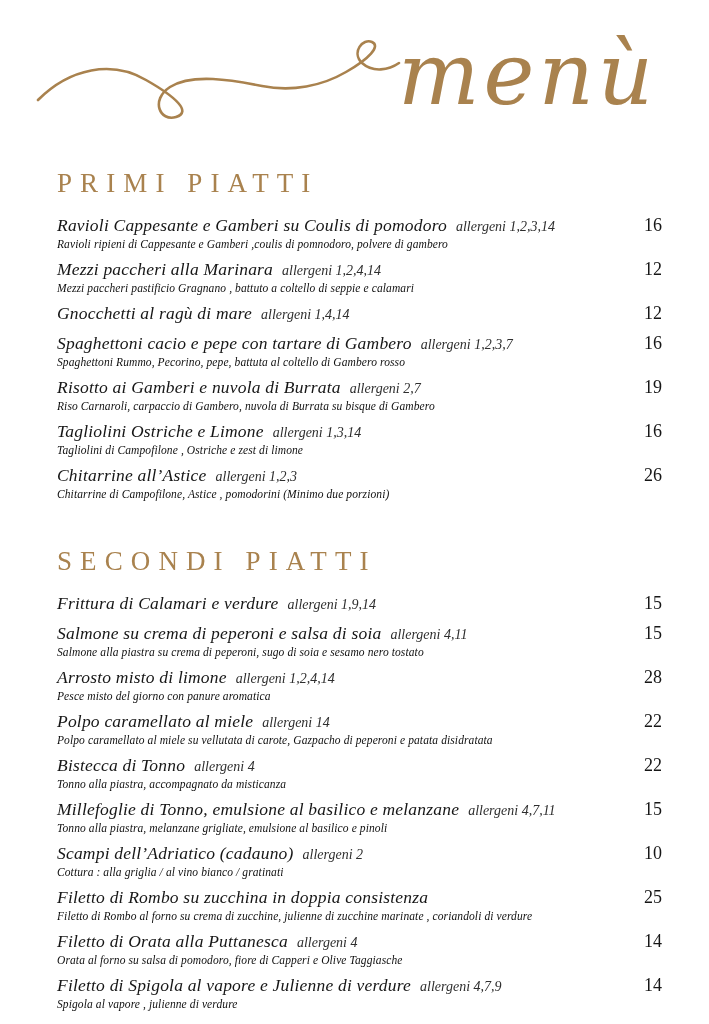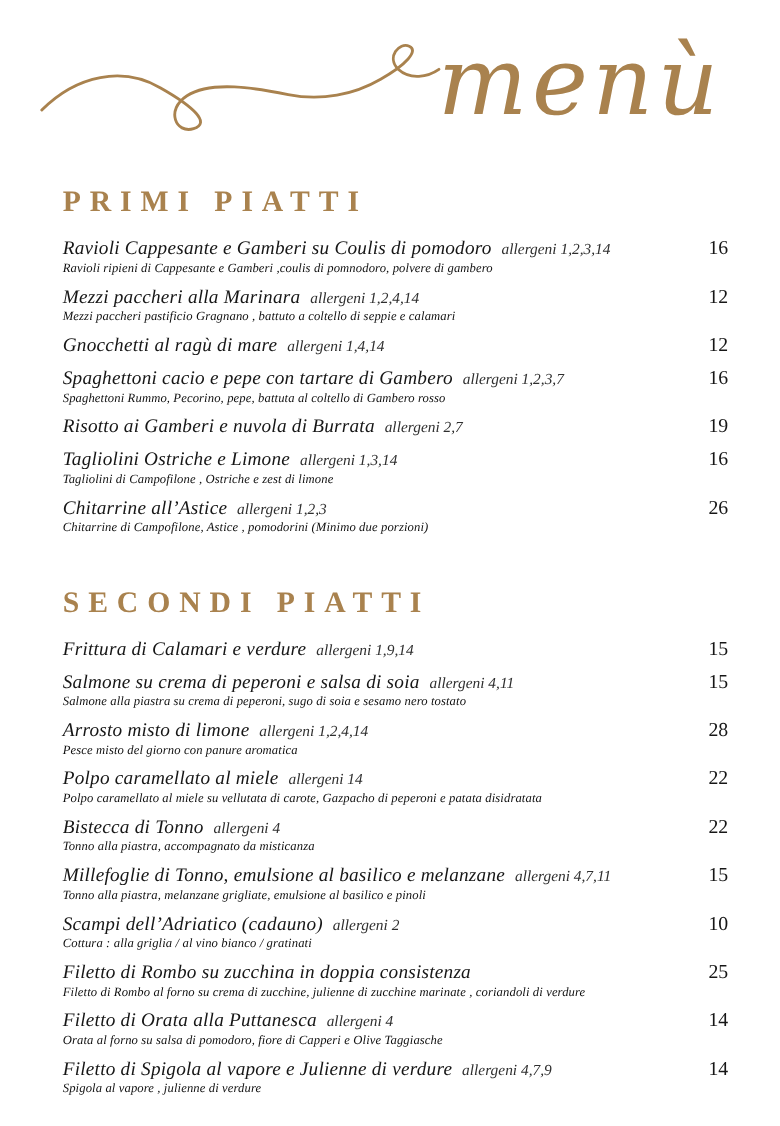--- a/index.html
+++ b/index.html
@@ -24,21 +24,21 @@
   .script-word {
     fill: var(--accent);
     font-family: "DejaVu Serif", serif;
     font-style: italic;
     font-size: 86px;
     letter-spacing: 4px;
   }
   .content { padding: 6px 47px 40px 57px; }
   .section-heading {
     font-family: "Liberation Serif", serif;
-    font-weight: 700;
+    font-weight: 400;
     font-size: 27px;
     letter-spacing: 0.30em;
     color: var(--accent);
     margin: 46px 0 16px 0;
   }
   .menu-section:first-child .section-heading { margin-top: 10px; }
   .menu-item { margin-bottom: 9px; }
   .item-line { display: flex; align-items: baseline; }
   .item-namewrap { flex: 1 1 auto; min-width: 0; }
   .item-name {
@@ -115,20 +115,21 @@
             <span class="item-namewrap"><span class="item-name">Spaghettoni cacio e pepe con tartare di Gambero</span><span class="item-allergens">allergeni 1,2,3,7</span></span>
             <span class="item-price">16</span>
           </div>
           <div class="item-desc">Spaghettoni Rummo, Pecorino, pepe, battuta al coltello di Gambero rosso</div>
         </div>
         <div class="menu-item">
           <div class="item-line">
             <span class="item-namewrap"><span class="item-name">Risotto ai Gamberi e nuvola di Burrata</span><span class="item-allergens">allergeni 2,7</span></span>
             <span class="item-price">19</span>
           </div>
+          <div class="item-desc">Riso Carnaroli, carpaccio di Gambero, nuvola di Burrata su bisque di Gambero</div>
         </div>
         <div class="menu-item">
           <div class="item-line">
             <span class="item-namewrap"><span class="item-name">Tagliolini Ostriche e Limone</span><span class="item-allergens">allergeni 1,3,14</span></span>
             <span class="item-price">16</span>
           </div>
           <div class="item-desc">Tagliolini di Campofilone , Ostriche e zest di limone</div>
         </div>
         <div class="menu-item">
           <div class="item-line">

